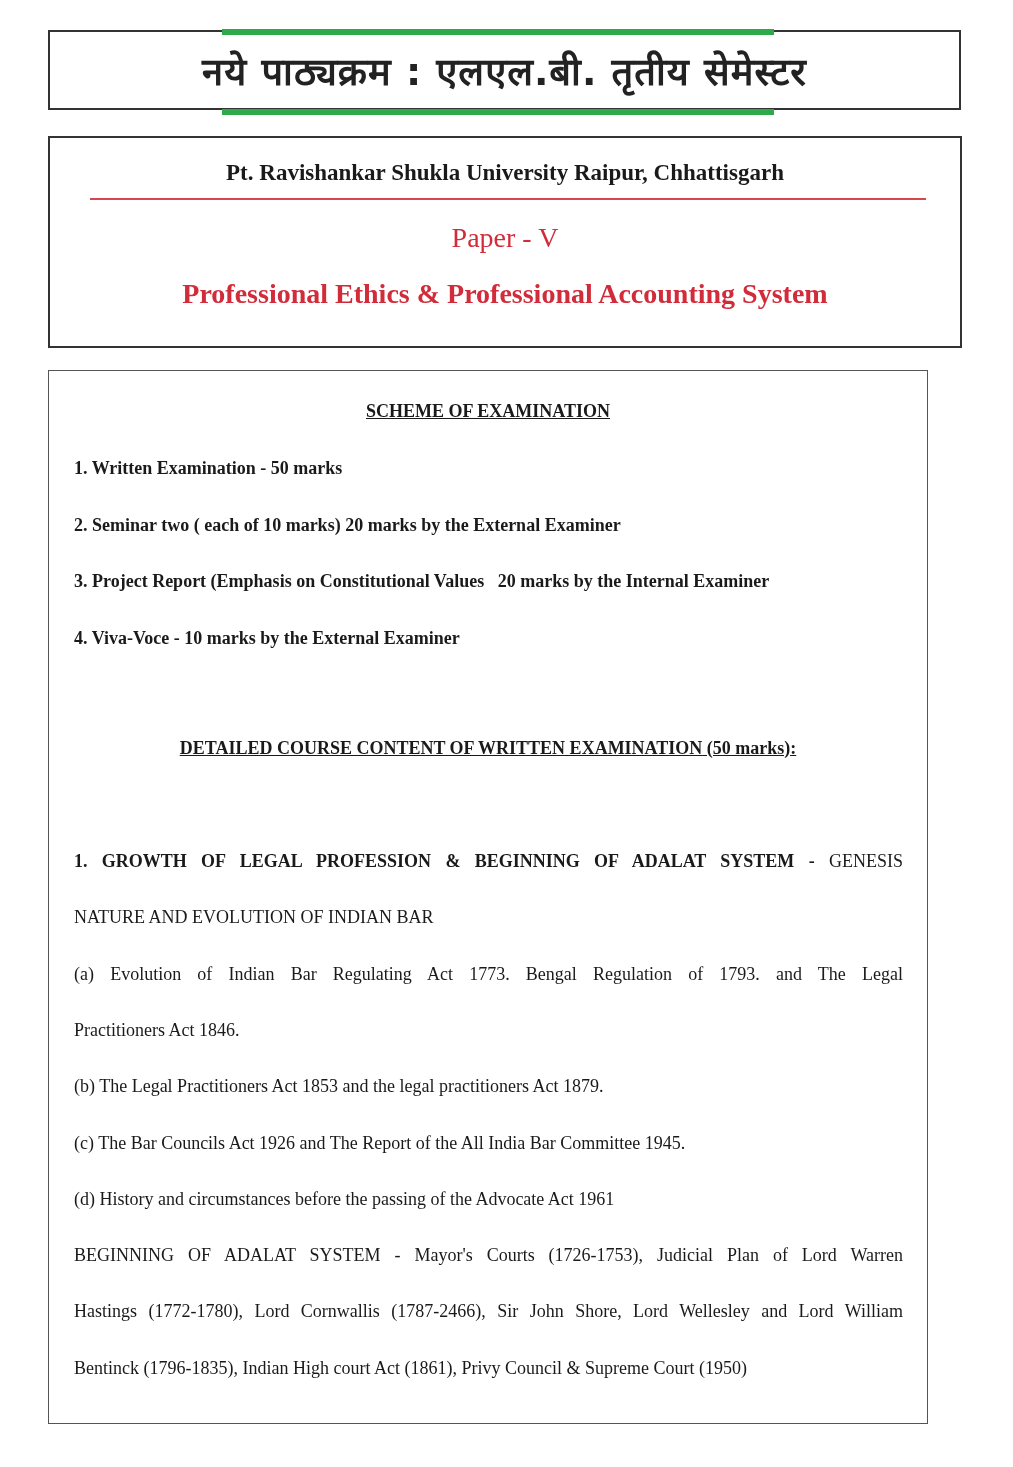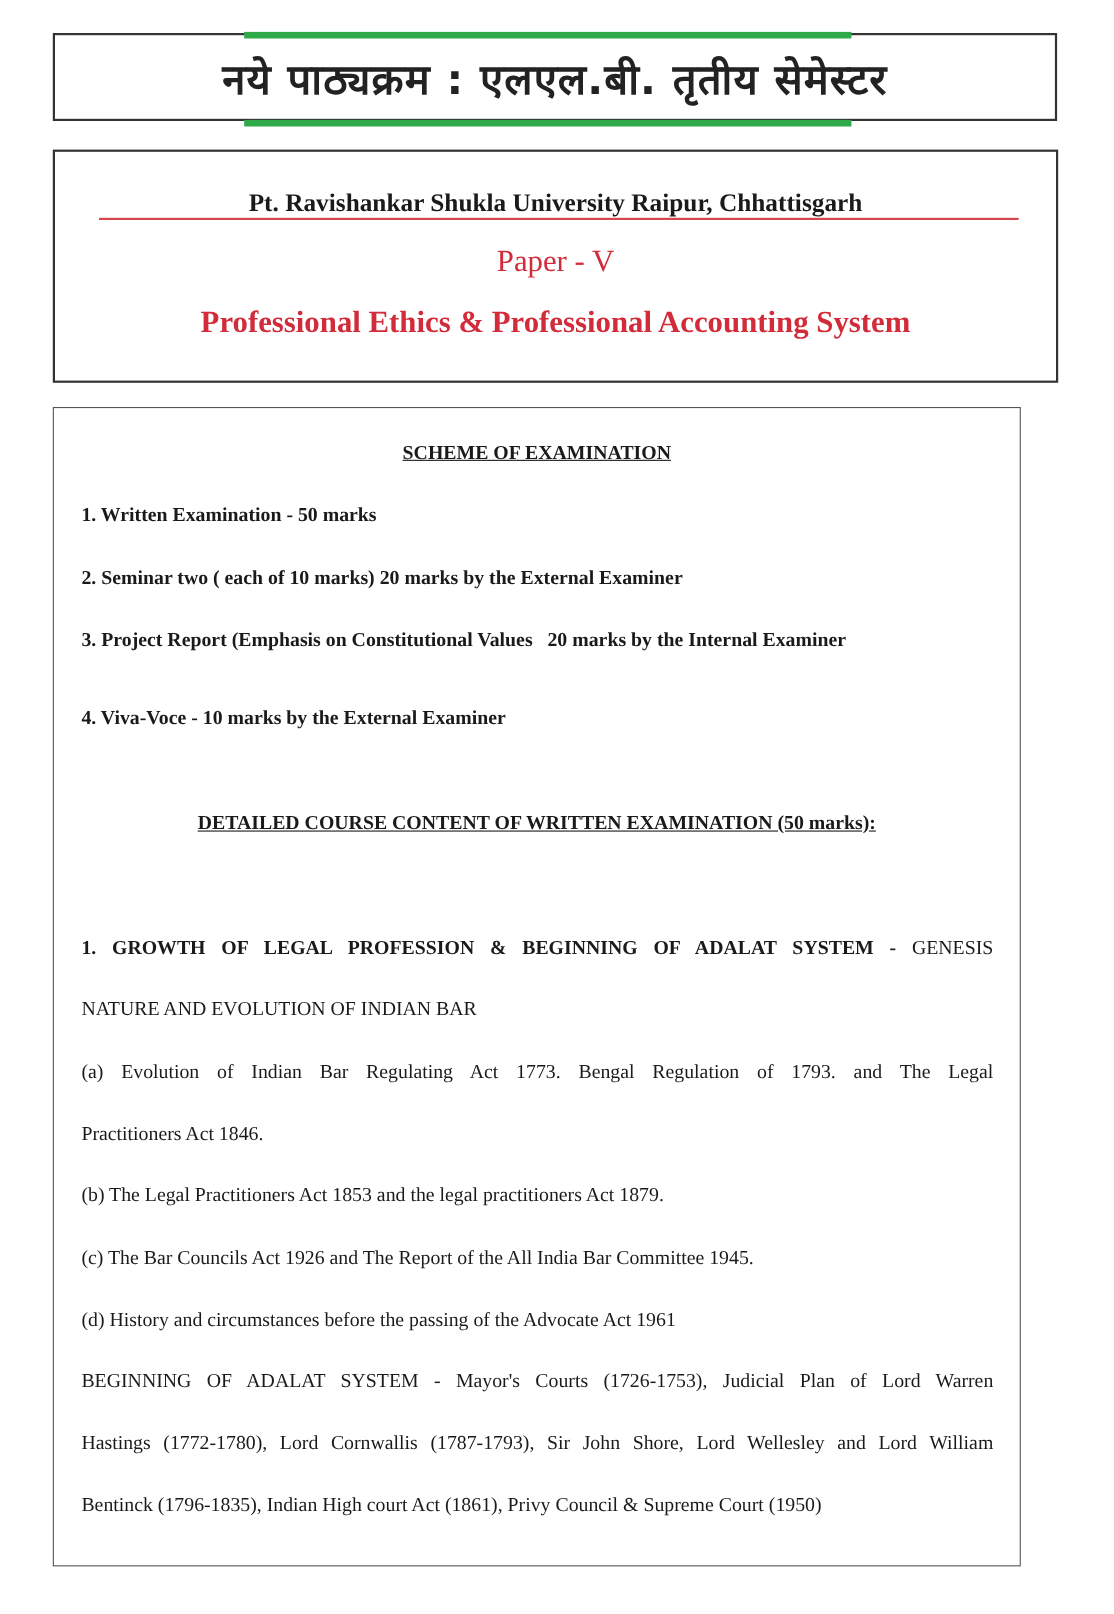--- a/index.html
+++ b/index.html
@@ -5,21 +5,21 @@
   html, body { margin: 0; padding: 0; background: #ffffff; }
   body { width: 1013px; height: 1467px; position: relative; overflow: hidden; font-family: "Liberation Serif", serif; color: #1a1a1a; }
 
   .hindi-box { position: absolute; left: 48px; top: 30px; width: 913px; height: 80px; border: 2px solid #333; box-sizing: border-box; }
   .green-bar { position: absolute; left: 222px; width: 552px; height: 6px; background: #2eaa4a; }
   .green-top { top: 29px; }
   .green-bottom { top: 109px; }
   .hindi-title { position: absolute; left: 0; right: 0; top: 12px; text-align: center; font-family: "DejaVu Sans", sans-serif; font-size: 38px; font-weight: bold; color: #222; letter-spacing: 1px; }
 
   .uni-box { position: absolute; left: 48px; top: 136px; width: 914px; height: 212px; border: 2px solid #333; box-sizing: border-box; }
-  .uni-name { position: absolute; left: 0; right: 0; top: 22px; text-align: center; font-size: 23px; font-weight: bold; color: #1a1a1a; margin-top: 12px; }
+  .uni-name { position: absolute; left: 0; right: 0; top: 22px; text-align: center; font-size: 23px; font-weight: bold; color: #1a1a1a; }
   .red-rule { position: absolute; left: 40px; right: 34px; top: 60px; height: 2px; background: #d9454f; }
   .paper-no { position: absolute; left: 0; right: 0; top: 84px; text-align: center; font-size: 28px; color: #d22b3a; }
   .paper-title { position: absolute; left: 0; right: 0; top: 140px; text-align: center; font-size: 28px; color: #d22b3a; font-weight: bold; }
 
   .content-box { position: absolute; left: 48px; top: 370px; width: 880px; height: 1054px; border: 1.5px solid #555; box-sizing: border-box; }
   .heading { position: absolute; left: 0; right: 0; text-align: center; font-weight: bold; font-size: 18px; }
   .heading span { text-decoration: underline; }
   .scheme-heading { top: 30px; }
   .detail-heading { top: 367px; }
 
@@ -42,29 +42,29 @@
   <div class="paper-no">Paper - V</div>
   <div class="paper-title">Professional Ethics &amp; Professional Accounting System</div>
 </div>
 
 <div class="content-box">
   <div class="heading scheme-heading"><span>SCHEME OF EXAMINATION</span></div>
 
   <div class="line bold" style="top:87px">1. Written Examination   - 50 marks</div>
   <div class="line bold" style="top:144px">2. Seminar two ( each of 10 marks) 20 marks by the External Examiner</div>
   <div class="line bold" style="top:200px; white-space:pre">3. Project Report (Emphasis on Constitutional Values   20 marks by the Internal Examiner</div>
-  <div class="line bold" style="top:271px">4. Viva-Voce - 10 marks by the External Examiner</div>
+  <div class="line bold" style="top:257px">4. Viva-Voce - 10 marks by the External Examiner</div>
 
   <div class="heading detail-heading"><span>DETAILED COURSE CONTENT OF WRITTEN EXAMINATION (50 marks):</span></div>
 
   <div class="line justify" style="top:480px"><span class="bold">1. GROWTH OF LEGAL PROFESSION &amp; BEGINNING OF ADALAT SYSTEM -</span><span> GENESIS</span></div>
   <div class="line" style="top:536px">NATURE AND EVOLUTION OF INDIAN BAR</div>
 
   <div class="line justify" style="top:593px">(a) Evolution of Indian Bar Regulating Act 1773. Bengal Regulation of 1793. and The Legal</div>
   <div class="line" style="top:649px">Practitioners Act 1846.</div>
   <div class="line" style="top:705px">(b) The Legal Practitioners Act 1853 and the legal practitioners Act 1879.</div>
   <div class="line" style="top:762px">(c) The Bar Councils Act 1926 and The Report of the All India Bar Committee 1945.</div>
   <div class="line" style="top:818px">(d) History and circumstances before the passing of the Advocate Act 1961</div>
 
   <div class="line justify" style="top:874px">BEGINNING OF ADALAT SYSTEM - Mayor's Courts (1726-1753), Judicial Plan of Lord Warren</div>
-  <div class="line justify" style="top:930px">Hastings (1772-1780), Lord Cornwallis (1787-1793), Sir John Shore, Lord Wellesley and Lord William</div>
+  <div class="line justify" style="top:930px">Hastings (1772-1780), Lord Cornwallis (1787-2466), Sir John Shore, Lord Wellesley and Lord William</div>
   <div class="line" style="top:987px">Bentinck (1796-1835), Indian High court Act (1861), Privy Council &amp; Supreme Court (1950)</div>
 </div>
 
 </body></html>

